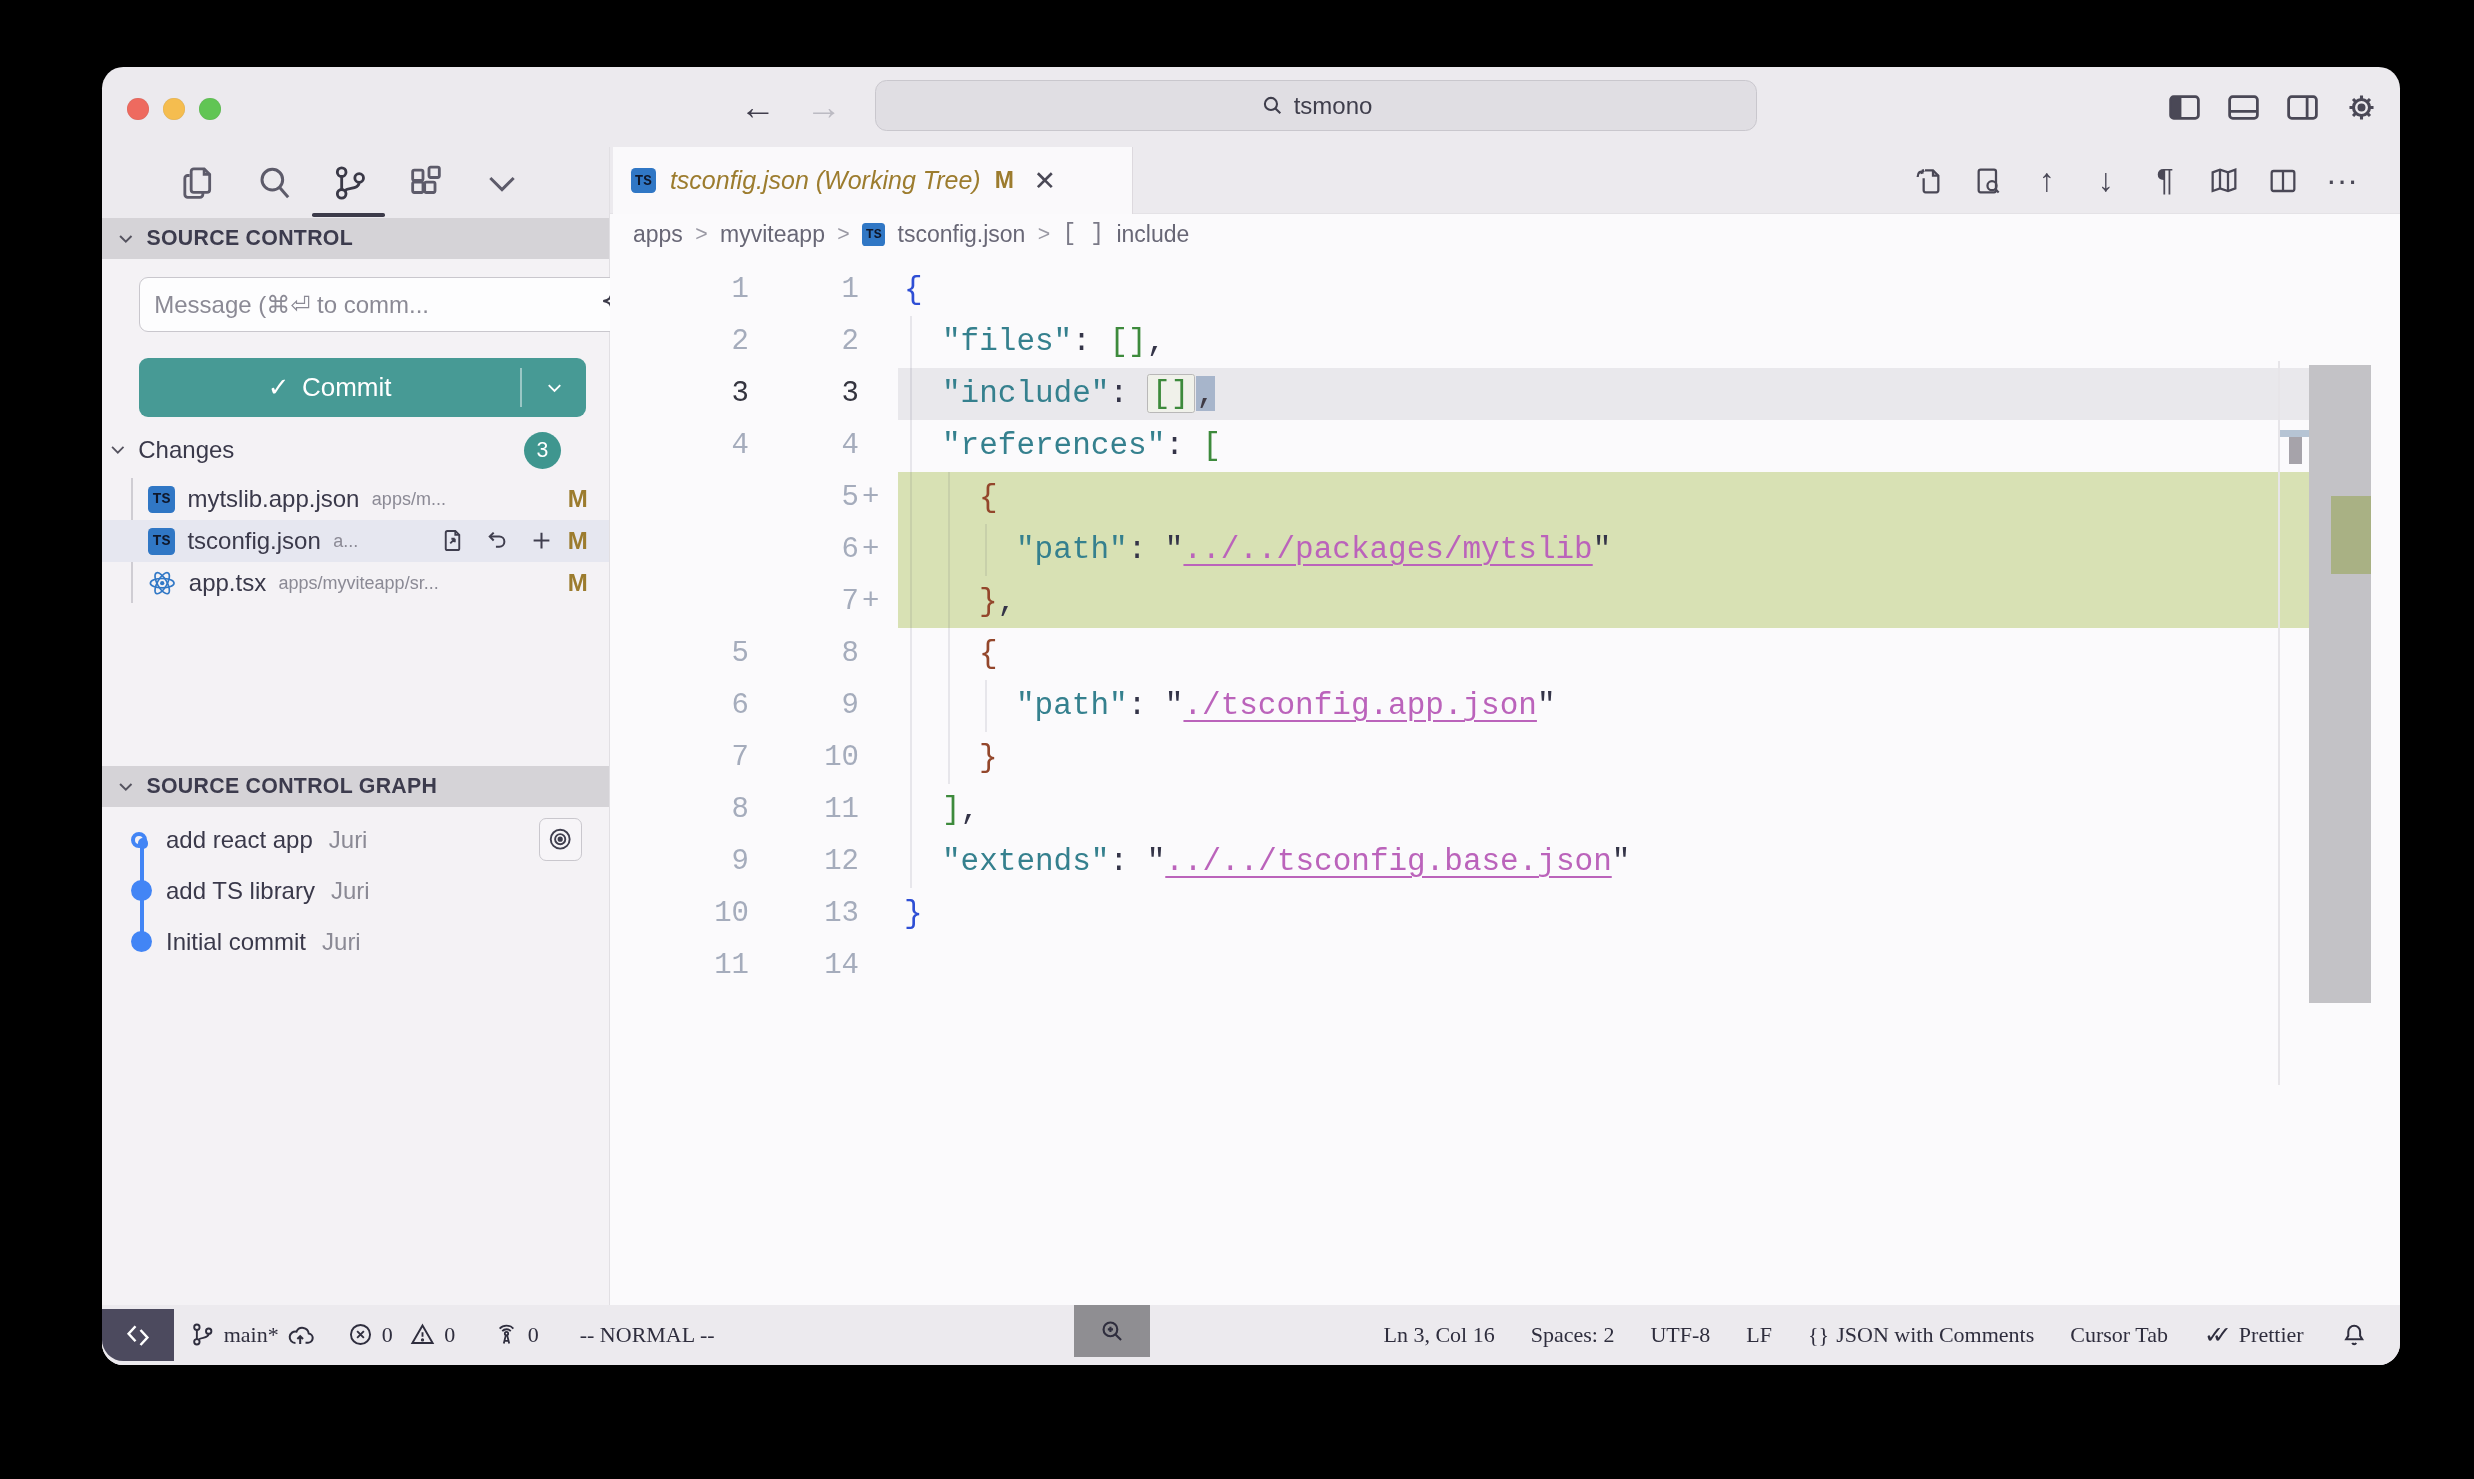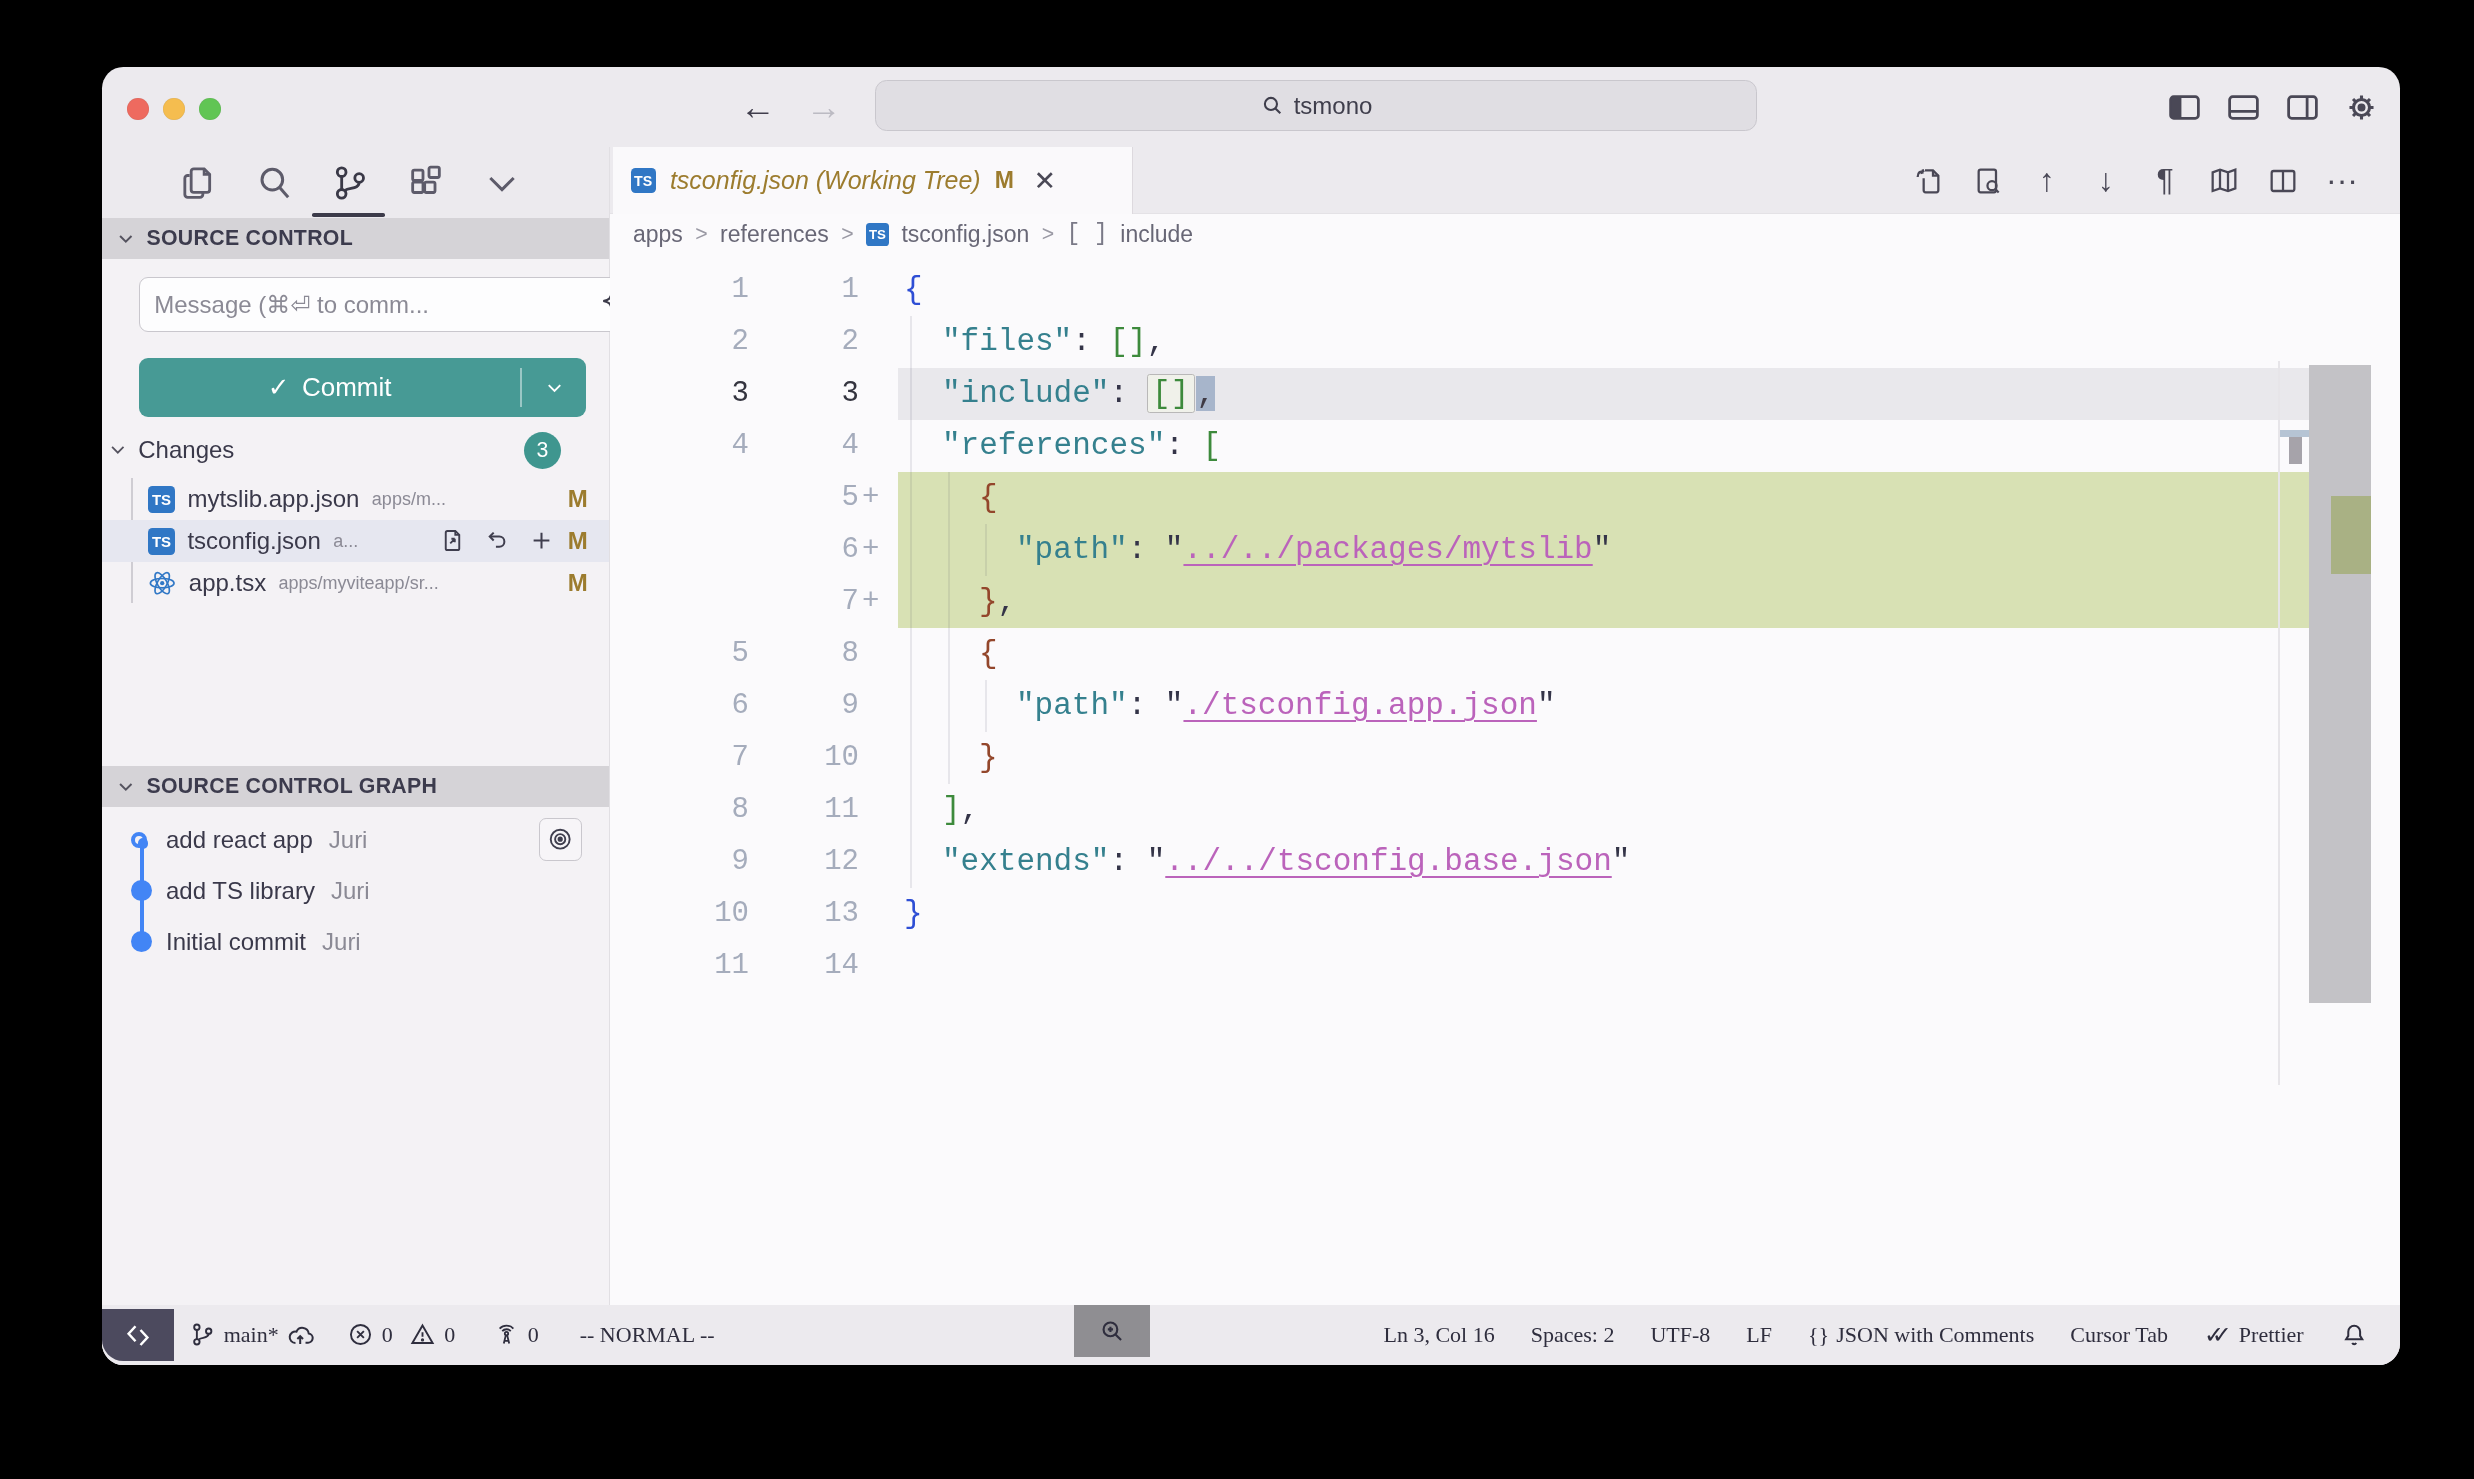--- a/index.html
+++ b/index.html
@@ -50,22 +50,22 @@
          color:#fff;font-size:21.3px;display:flex;align-items:center;justify-content:center;}
   .chg-rows{position:absolute;left:0;top:331px;width:100%;}
   .chg-row{position:relative;height:42px;display:flex;align-items:center;padding-left:46px;gap:12.4px;font-size:24px;}
   .chg-row.selected{background:#e6e7f0;}
   .chg-row .fname{color:#3a394a;white-space:nowrap;}
   .chg-row .fdesc{color:#8b8a95;font-size:18px;white-space:nowrap;overflow:hidden;flex:1;}
   .chg-row .mbadge{color:var(--modified,#9c7c2e);font-weight:700;margin-right:21.3px;font-size:24px;}
   .row-actions{display:flex;align-items:center;gap:16px;color:#3f3e4e;}
   .row-actions .ricn{width:28.4px;height:28.4px;display:flex;align-items:center;justify-content:center;font-size:28.4px;}
   .tree-guide{position:absolute;left:29px;top:331px;width:1.8px;height:125px;background:#cfcdd3;}
-  .tsicon{width:27px;height:27px;border-radius:4.4px;background:var(--ts-blue,#3077c5);color:#ffffff;font-weight:700;
-          font-size:15px;display:flex;align-items:center;justify-content:center;flex:0 0 auto;letter-spacing:0;}
+  .tsicon{width:27px;height:27px;border-radius:4.4px;background:var(--ts-blue,#3077c5);color:#0f172a;font-weight:700;
+          font-size:15px;display:flex;align-items:center;justify-content:center;flex:0 0 auto;letter-spacing:0;font-family:Liberation Mono, monospace;}
   .reacticon{width:28.4px;height:28.4px;flex:0 0 auto;}
   .graph-rows{position:absolute;left:0;top:667px;width:100%;}
   .graph-row{position:relative;height:51px;display:flex;align-items:center;padding-left:64px;gap:16px;font-size:24px;}
   .graph-row .msg{color:#3a394a;}
   .graph-row .author{color:#8b8a95;}
   .gdot{position:absolute;left:29px;width:21.3px;height:21.3px;border-radius:50%;background:var(--commit-dot,#4285f5);}
   .gdot.head{width:16px;height:16px;border:4.4px solid var(--commit-dot,#4285f5);background:var(--commit-dot,#4285f5);
              box-shadow:0 0 0 3.6px #f4f2f5 inset;}
   .gdot.head{background:#f4f2f5;}
   .gdot.head::after{content:"";position:absolute;left:2.7px;top:2.7px;width:10.7px;height:10.7px;border-radius:50%;background:var(--commit-dot,#4285f5);}
@@ -391,21 +391,21 @@
                 <path d="M12 4.5 V19.5"></path>
               </svg>
           </span>
           <span class="eicn">···</span>
         </div>
       </div>
 
       <div class="breadcrumb">
         <span>apps</span>
         <span class="bsep">&gt;</span>
-        <span>references</span>
+        <span>myviteapp</span>
         <span class="bsep">&gt;</span>
         <span class="tsicon">TS</span>
         <span>tsconfig.json</span>
         <span class="bsep">&gt;</span>
         <span class="arrsym">[ ]</span>
         <span>include</span>
       </div>
 
       <div class="codearea">
         <div class="codelines">

